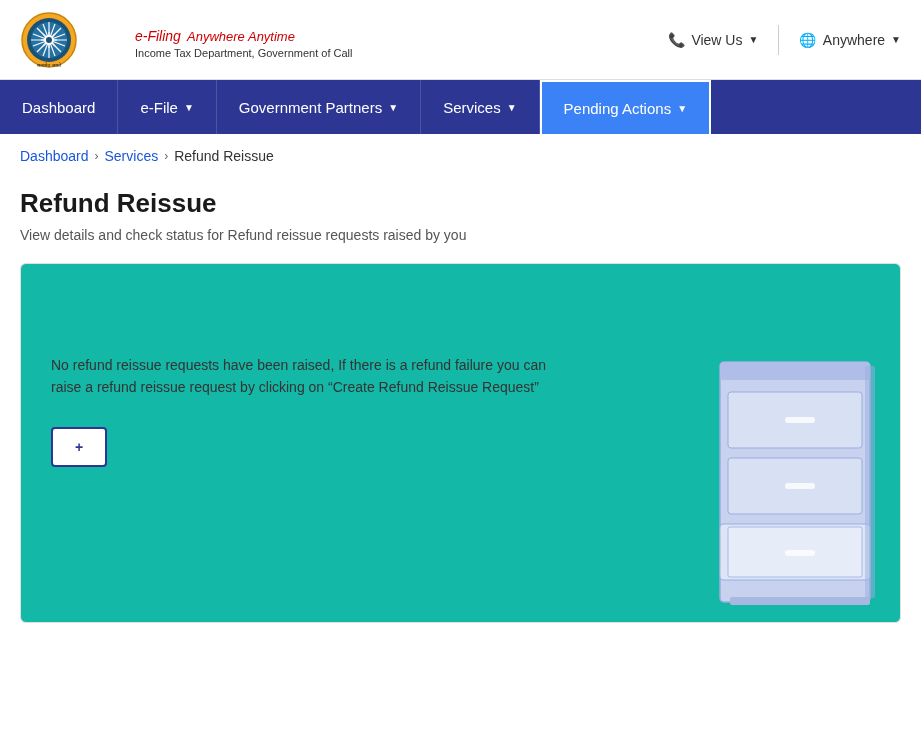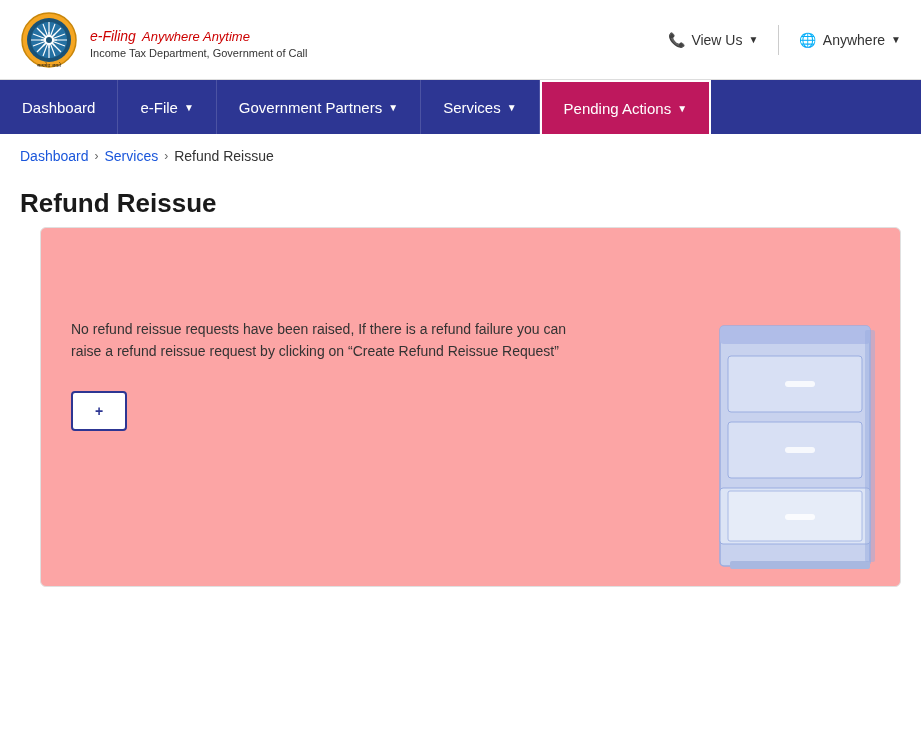--- a/index.html
+++ b/index.html
@@ -20,20 +20,21 @@
       align-items: center;
       gap: 12px;
     }
     .logo-emblem {
       width: 58px;
       height: 58px;
     }
     .logo-text {
       display: flex;
       flex-direction: column;
+      margin-left: 45px;
     }
     .logo-title {
       font-size: 22px;
       font-weight: bold;
       color: #1a1a5e;
     }
     .logo-title span {
       color: #c00;
       font-style: italic;
       font-weight: normal;
@@ -85,21 +86,21 @@
       color: #fff;
       font-size: 15px;
       cursor: pointer;
       white-space: nowrap;
       border-right: 1px solid rgba(255,255,255,0.15);
     }
     .nav-item:first-child {
       border-left: none;
     }
     .nav-item.active {
-      background: #be185d;
+      background: #3b82f6;
       border: 2px solid #fff;
       border-bottom: none;
     }
     .chevron {
       font-size: 10px;
     }
 
     
     .breadcrumb {
       display: flex;
@@ -138,25 +139,24 @@
       font-size: 14px;
       color: #555;
       margin-bottom: 20px;
     }
 
     
     .card {
       border: 1px solid #e0e0e0;
       border-radius: 6px;
       padding: 30px 30px 30px;
-      background: #fca5a5;
+      background: #14b8a6;
       min-height: 360px;
       position: relative;
       overflow: hidden;
-      margin-left: 20px;
     }
     .card-message {
       font-size: 14px;
       color: #333;
       line-height: 1.6;
       max-width: 520px;
       margin-top: 60px;
       margin-bottom: 28px;
     }
     .create-btn {
@@ -262,20 +262,21 @@
 <div class="breadcrumb">
   <a class="breadcrumb-link" href="#">Dashboard</a>
   <span class="breadcrumb-sep">›</span>
   <a class="breadcrumb-link" href="#">Services</a>
   <span class="breadcrumb-sep">›</span>
   <span class="breadcrumb-current">Refund Reissue</span>
 </div>
 
 <main class="main-content">
   <h1 class="page-title">Refund Reissue</h1>
+  <p class="page-subtitle">View details and check status for Refund reissue requests raised by you</p>
 
   <div class="card">
     <p class="card-message">No refund reissue requests have been raised, If there is a refund failure you can raise a refund reissue request by clicking on “Create Refund Reissue Request”</p>
 
     <button class="create-btn">
       <span>+</span>
     </button>
 
     
     <svg class="illustration" viewBox="0 0 220 280" xmlns="http://www.w3.org/2000/svg">

